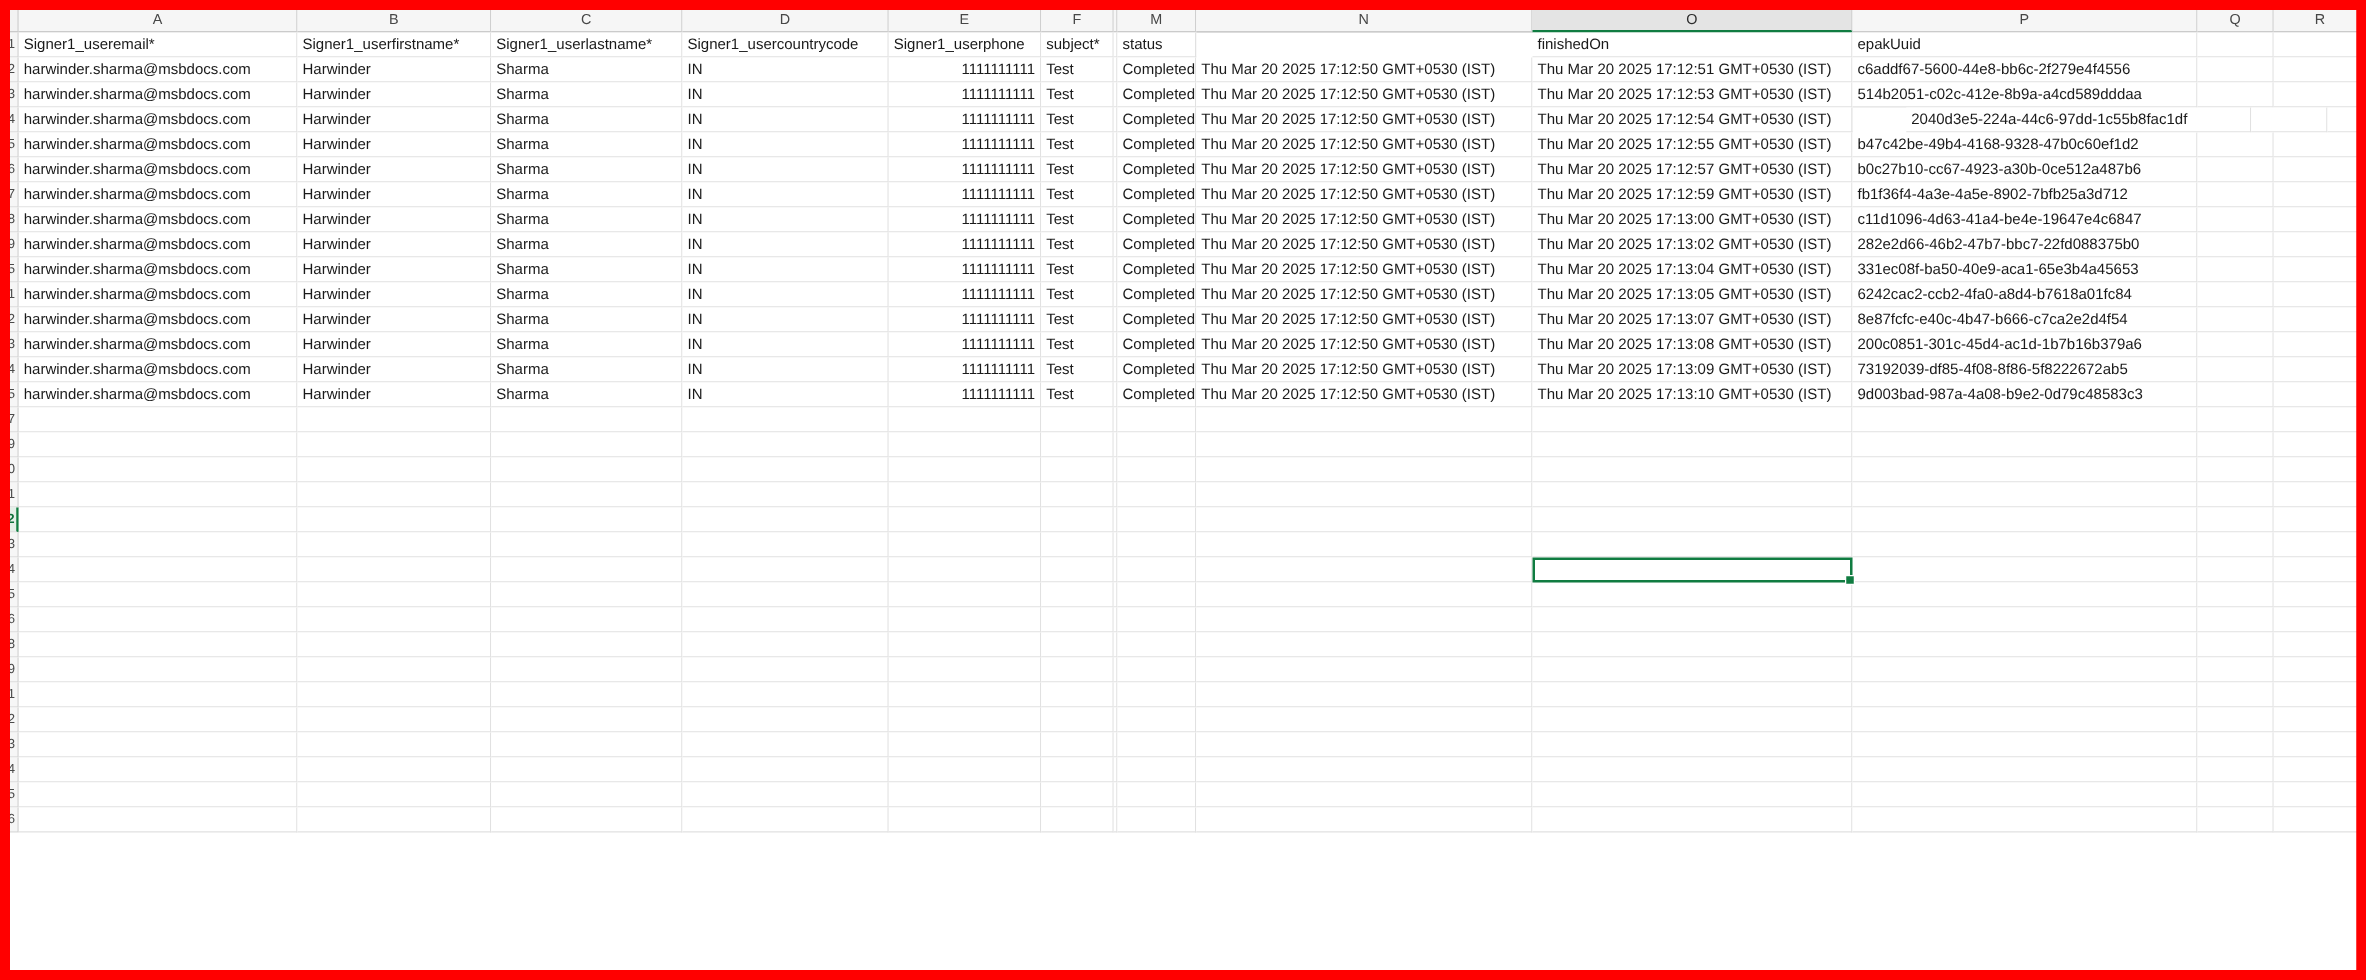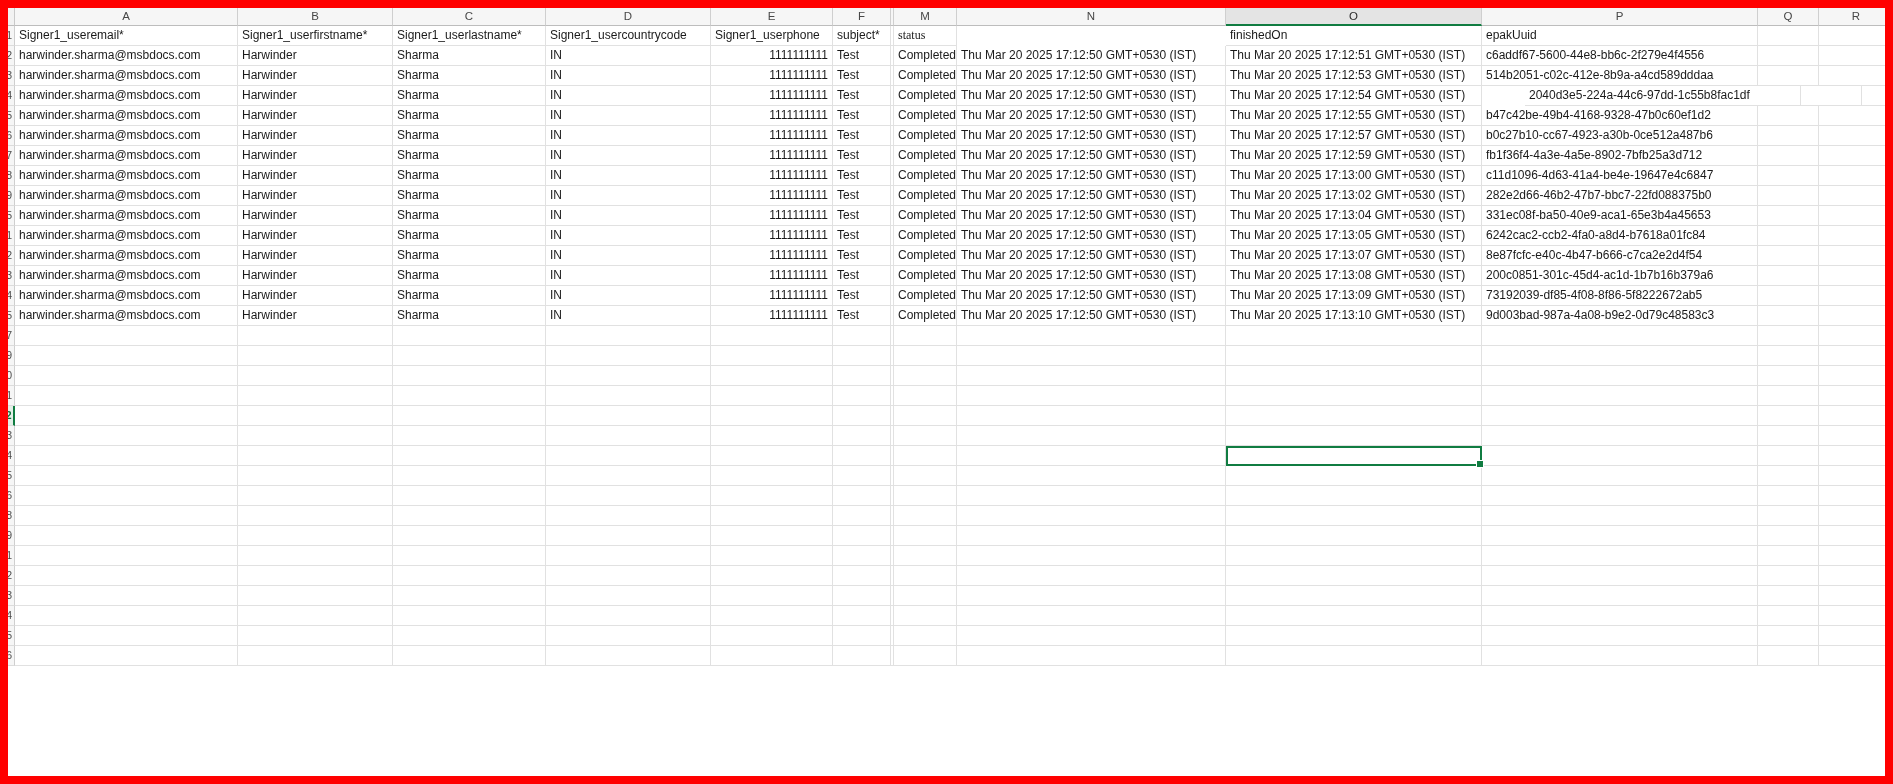--- a/index.html
+++ b/index.html
@@ -65,21 +65,21 @@
       </div>
       <div class="g-row">
         <div class="gutter">1</div>
         <div class="cell" style="width: 223px;">Signer1_useremail*</div>
         <div class="cell" style="width: 155px;">Signer1_userfirstname*</div>
         <div class="cell" style="width: 153px;">Signer1_userlastname*</div>
         <div class="cell" style="width: 165px;">Signer1_usercountrycode</div>
         <div class="cell" style="width: 122px;">Signer1_userphone</div>
         <div class="cell" style="width: 58px;">subject*</div>
         <div class="cell-spacer"></div>
-        <div class="cell" style="width: 63px; font-family: Liberation Serif, serif;">status</div>
+        <div class="cell" style="width: 63px;">status</div>
         <div class="cell" style="width: 269px; margin-top: 24px;">startedOn</div>
         <div class="cell" style="width: 256px;">finishedOn</div>
         <div class="cell" style="width: 276px;">epakUuid</div>
         <div class="cell" style="width: 61px;"></div>
         <div class="cell" style="width: 75px;"></div>
       </div>
       <div class="g-row">
         <div class="gutter">2</div>
         <div class="cell" style="width: 223px;">harwinder.sharma@msbdocs.com</div>
         <div class="cell" style="width: 155px;">Harwinder</div>

